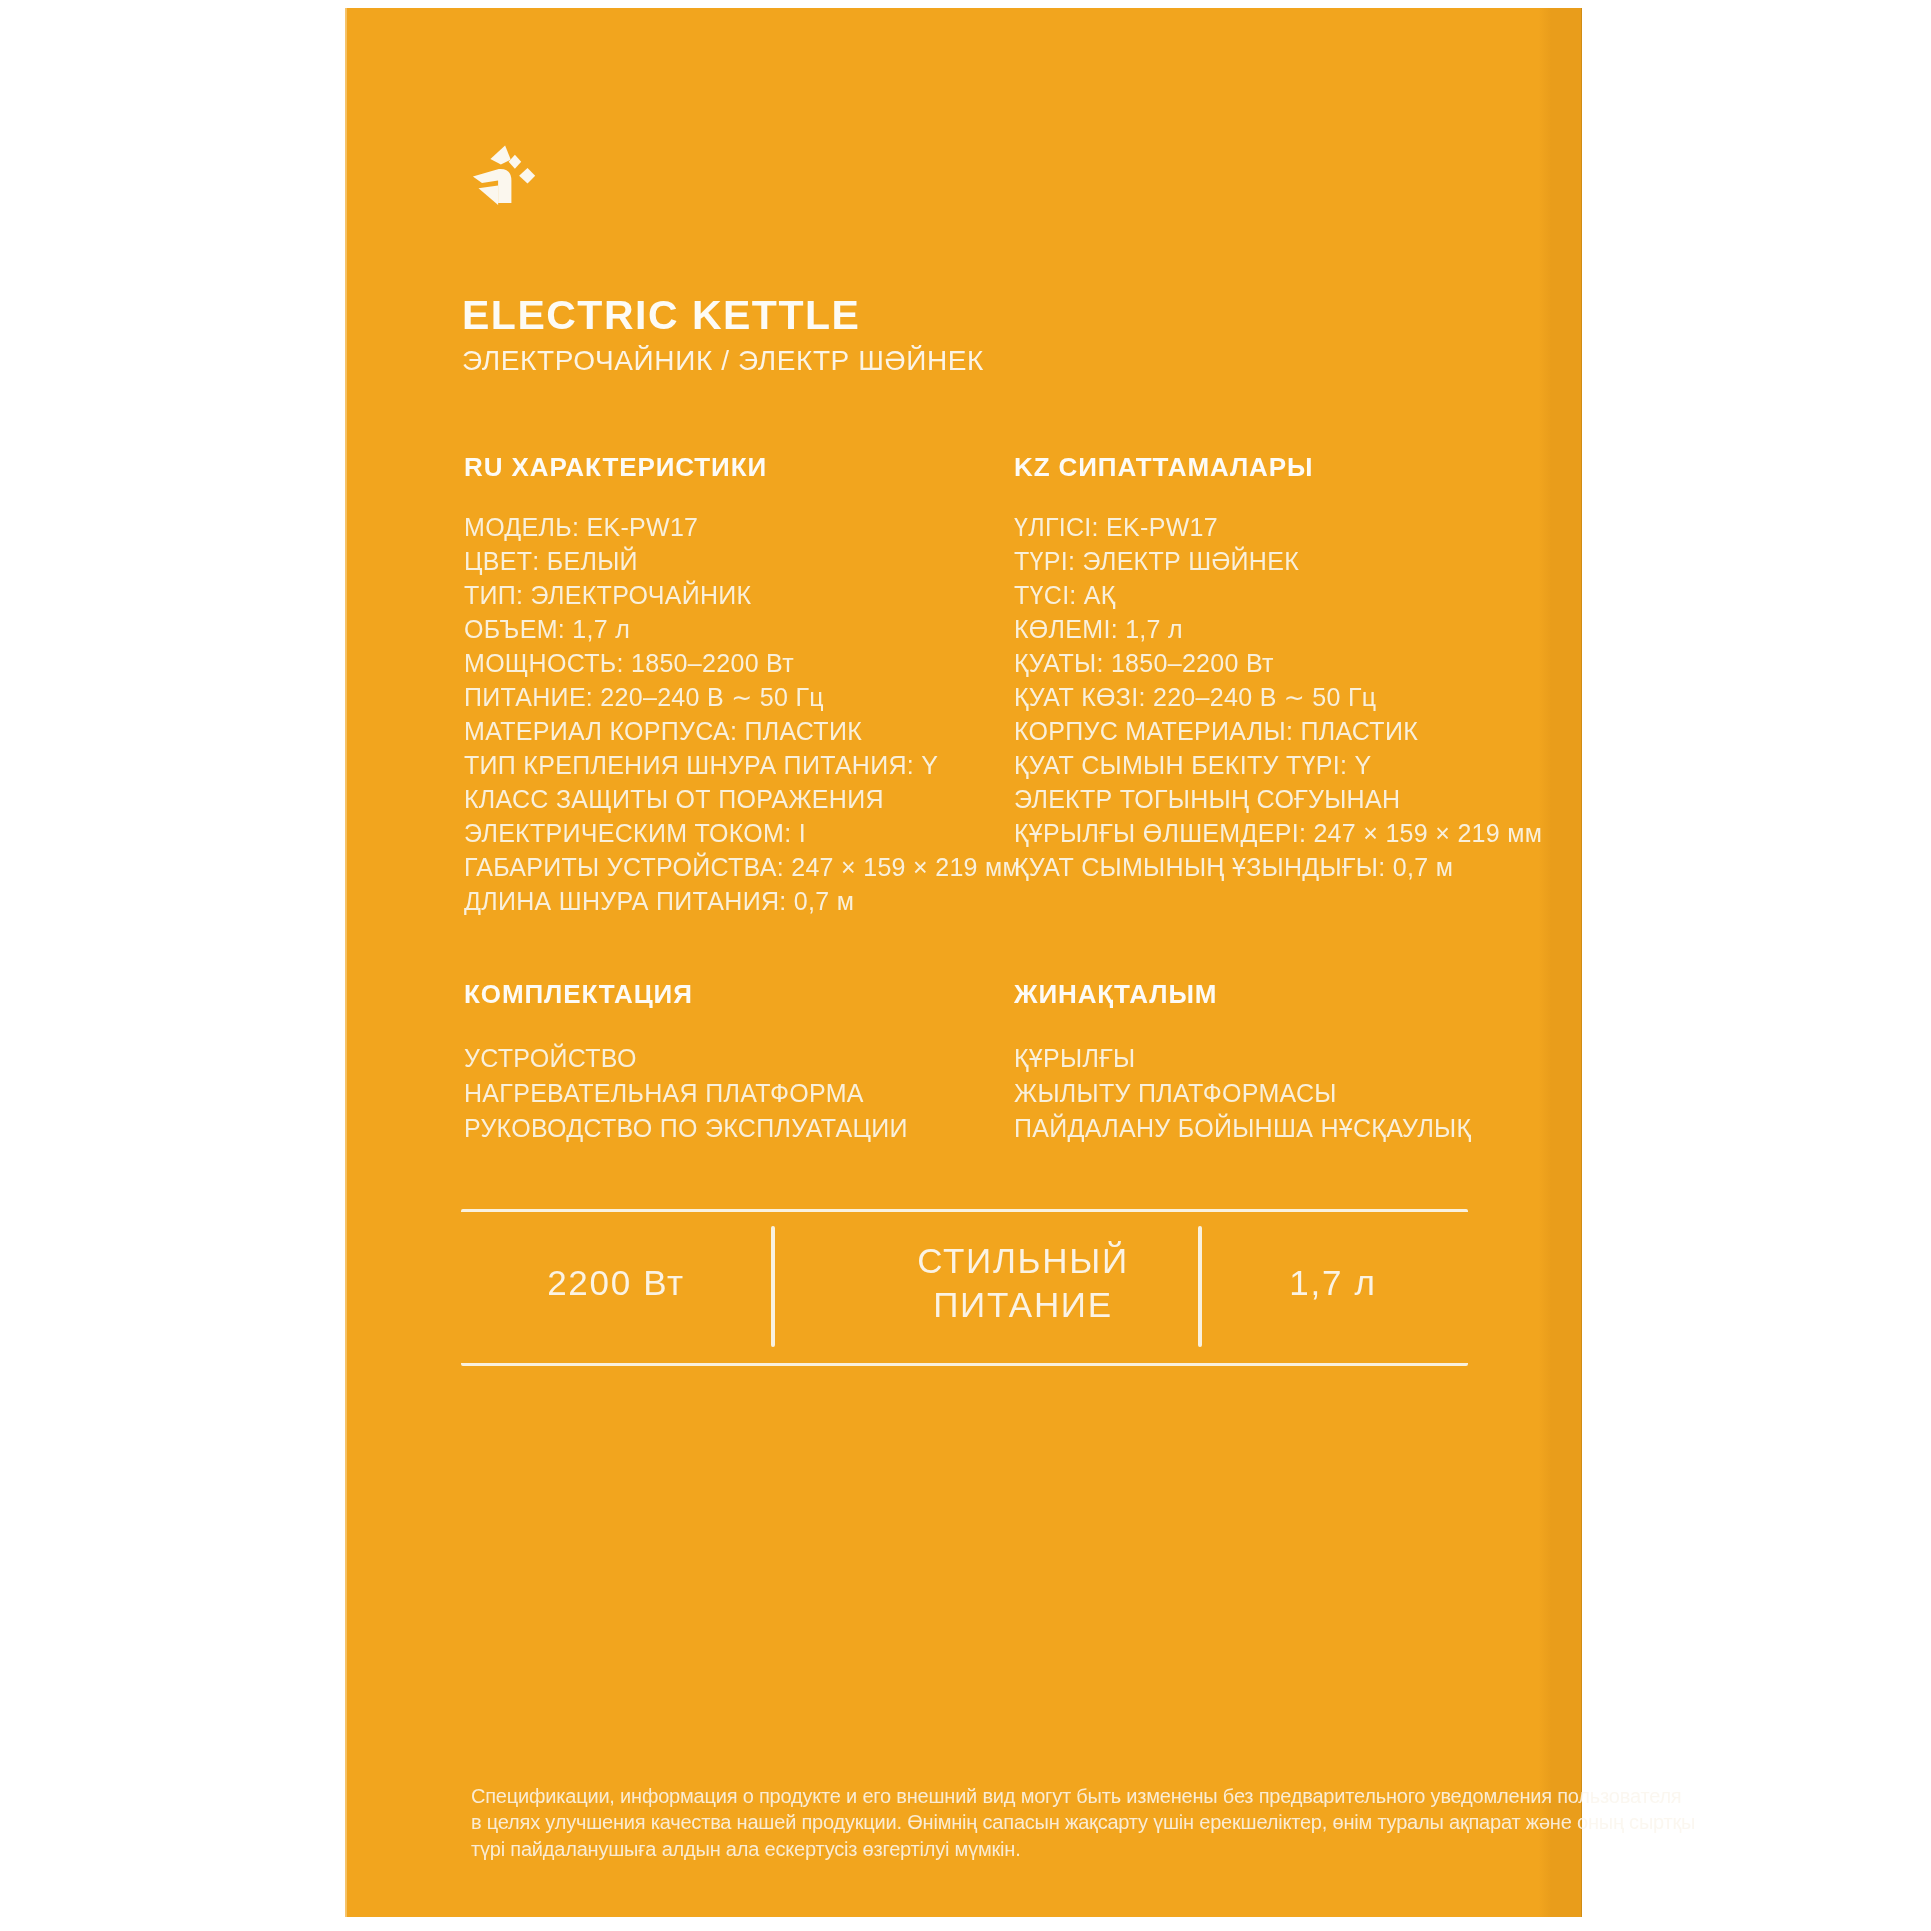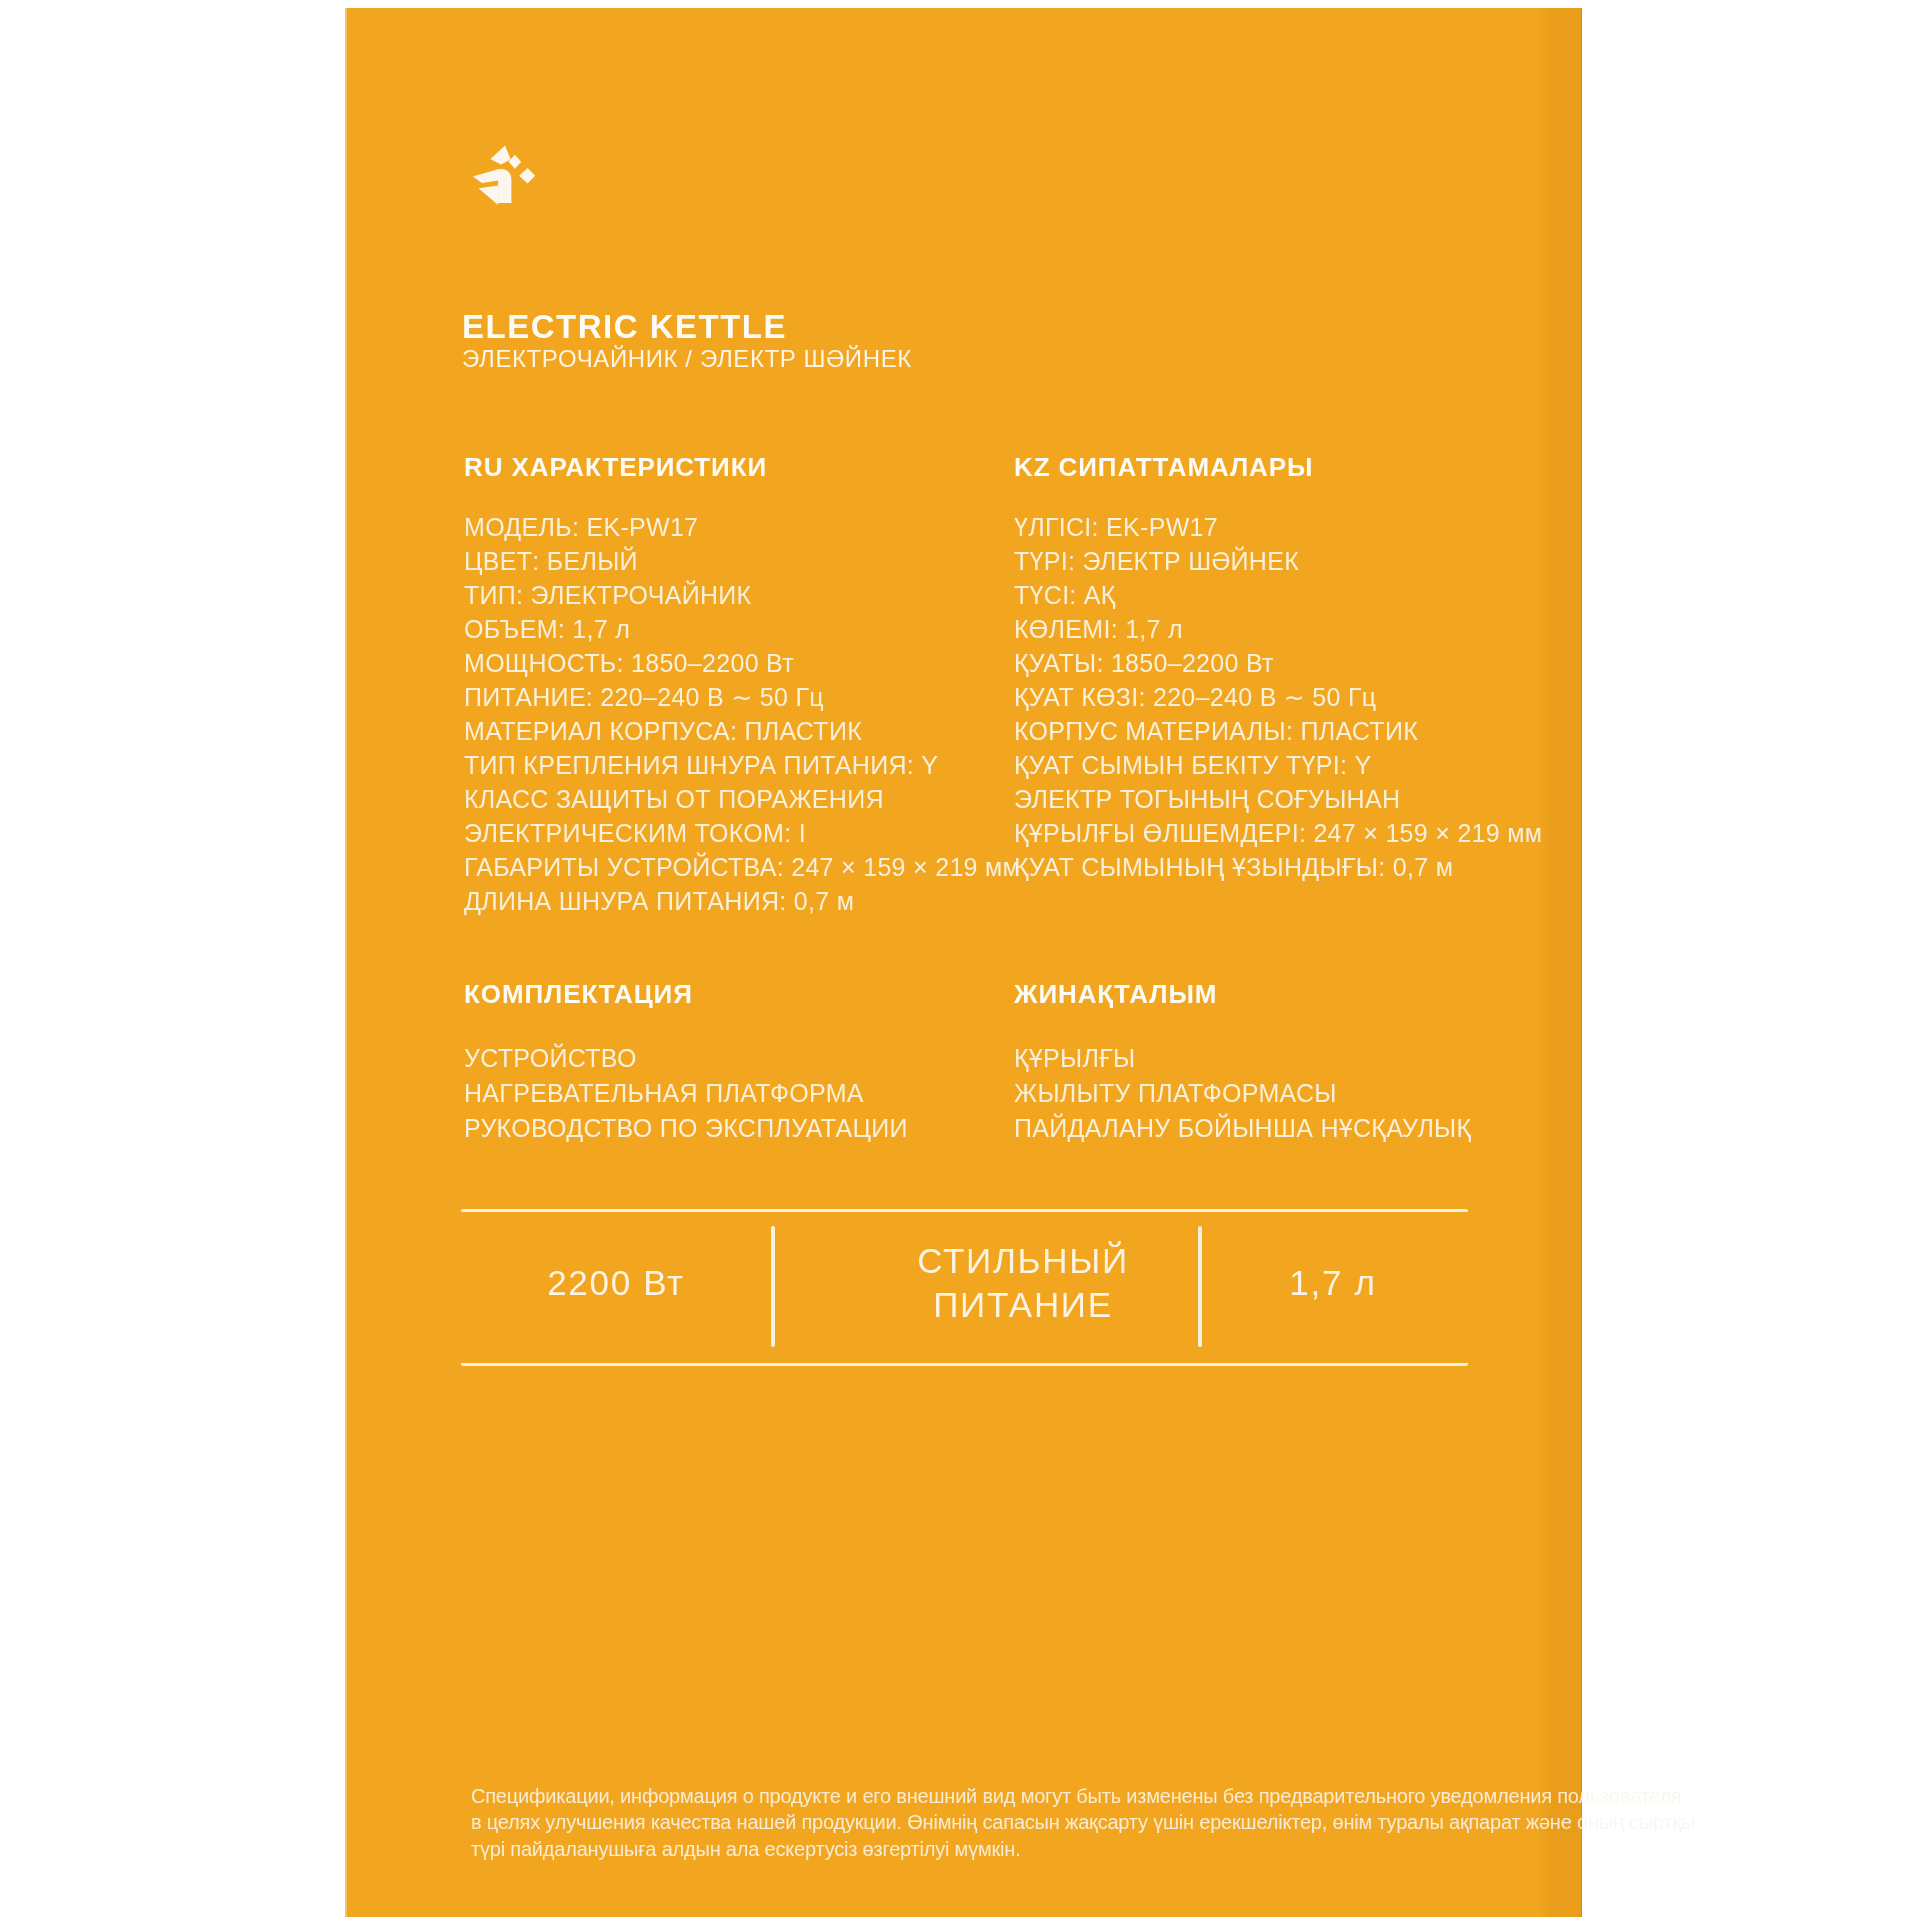--- a/index.html
+++ b/index.html
@@ -21,27 +21,26 @@
       var(--box-fold,#E99D1B) 100%);
     box-shadow:inset 1.9px 0 0 rgba(255,255,255,.35), inset -1px 0 0 rgba(140,90,0,.25);
   }
   .logo{
     position:absolute;left:116px;top:127px;
     width:91px;height:87px;
   }
   .logo *{fill:#FBF7EE;}
   .title{
     position:absolute;left:117px;top:284px;
-    font-size:33px;font-weight:700;letter-spacing:1.5px;
+    font-size:41px;font-weight:700;letter-spacing:1.5px;
     color:#FDFBF5;
-    margin-top:16px;
   }
   .subtitle{
     position:absolute;left:117px;top:337px;
-    font-size:24px;font-weight:400;letter-spacing:0.6px;
+    font-size:28px;font-weight:400;letter-spacing:0.6px;
     color:rgba(252,248,240,.95);
   }
   .sec{position:absolute;color:rgba(250,245,235,.96);}
   .sec-heading{
     font-size:26px;font-weight:700;letter-spacing:0.9px;
     color:#FDFBF6;height:33px;
   }
   .spec-list{margin-top:25px;}
   .spec-line{
     font-size:25px;font-weight:400;letter-spacing:0.3px;

